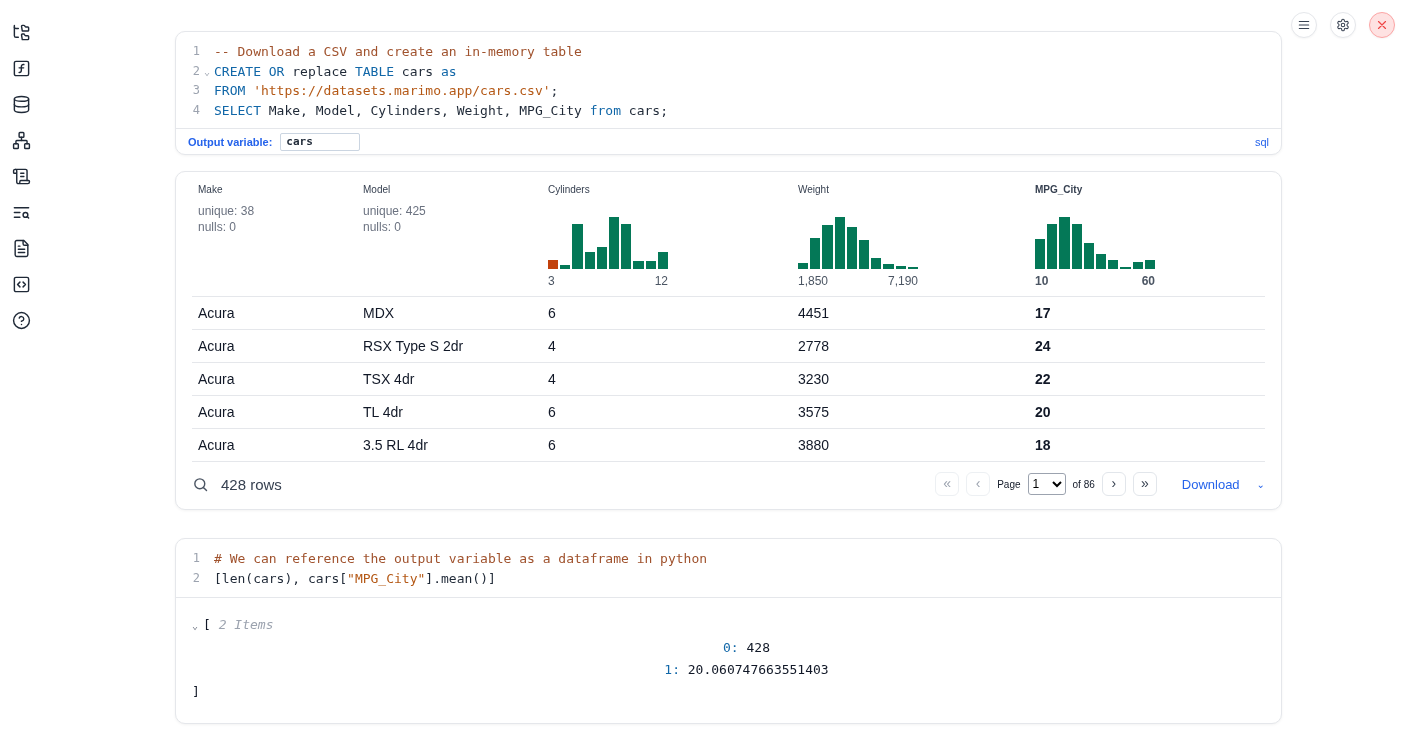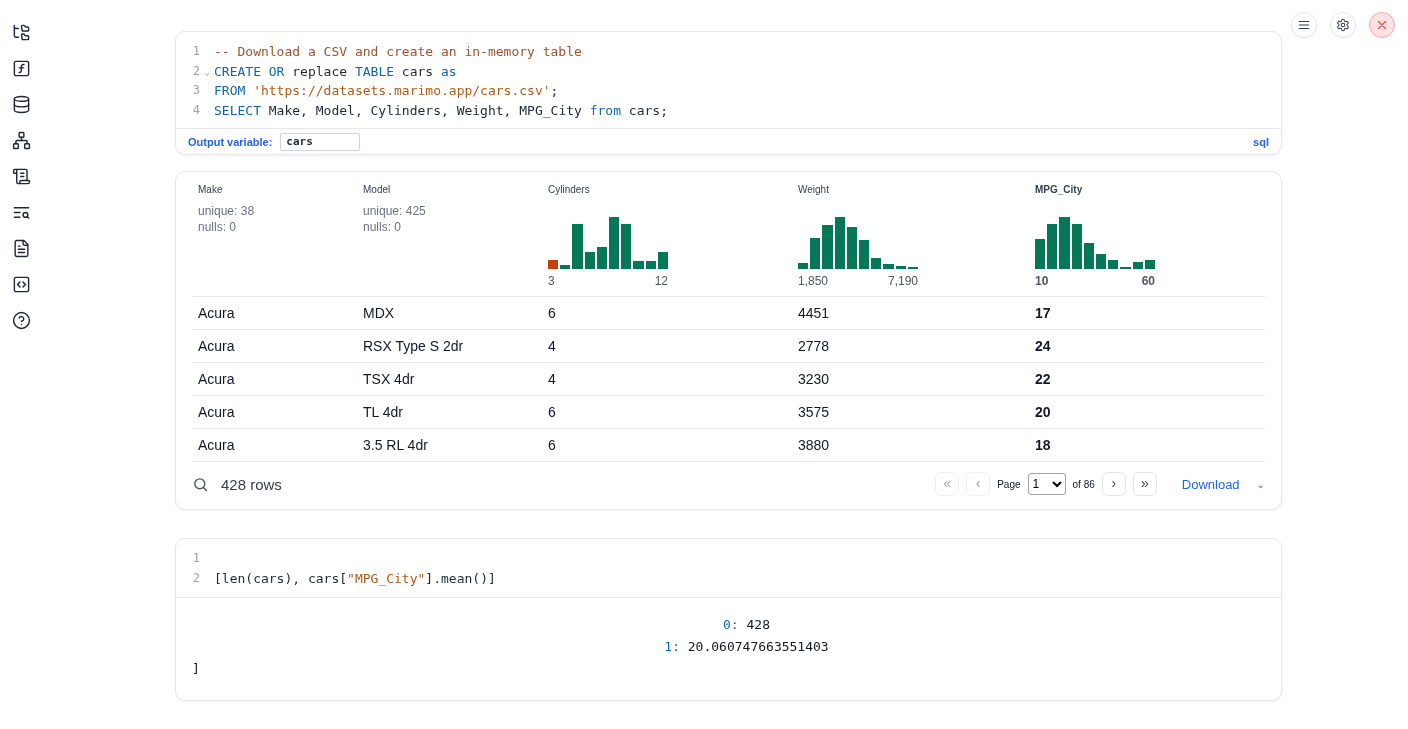--- a/index.html
+++ b/index.html
@@ -32,21 +32,21 @@
   .code { white-space:pre; color:#1f2937; }
   .tok-comment { color:#a0522d; }
   .tok-keyword { color:#1167a8; }
   .tok-string  { color:#b45815; }
   .tok-plain   { color:#1f2937; }
 
   .outvar-row { display:flex; align-items:center; gap:8px; border-top:1px solid #e5e7eb; padding:4px 12px; height:26px; }
   .outvar-label { color:#2563eb; font-size:11px; font-weight:700; }
   .outvar-input { width:80px; height:18px; border:1px solid #cbd5e1; border-radius:2px; padding:0 5px;
     font-family:"DejaVu Sans Mono", monospace; font-size:11px; font-weight:700; color:#1f2937; }
-  .lang-badge { margin-left:auto; color:#2563eb; font-size:11px; font-weight:700; }
+  .lang-badge { margin-left:auto; color:#2563eb; font-size:11px; font-weight:400; }
 
   
   .table-card { margin-top:16px; }
   .table-wrap { padding:12px 16px 0; }
   .thead { display:flex; border-bottom:1px solid #e5e7eb; padding-bottom:8px; }
   .th { display:flex; flex-direction:column; height:104px; padding-left:6px; }
   .th-name { font-size:10px; color:#374151; margin-bottom:8px; cursor:pointer; }
   .th-stats div { font-size:12px; color:#6b7280; line-height:16px; }
   .hist { width:120px; height:52px; margin-top:auto; display:flex; align-items:flex-end; gap:2px; }
   .hist-bar { flex:1; background:#047857; min-height:1px; }
@@ -343,27 +343,29 @@
         </span>
       </div>
     </div>
   </section>
 
   <section class="card py-card">
     <div class="code-area" id="py-code">
         <div class="cm-line">
           <div class="gutter">1</div>
           <div class="fold"></div>
+          <div class="code"><span class="tok-comment"># We can reference the output variable as a dataframe in python</span></div>
         </div>
         <div class="cm-line">
           <div class="gutter">2</div>
           <div class="fold"></div>
           <div class="code"><span class="tok-plain">[len(cars), cars[</span><span class="tok-string">"MPG_City"</span><span class="tok-plain">].mean()]</span></div>
         </div>
       </div>
     <div class="py-output" id="py-output">
+        <div class="tree-line"><span class="tree-chevron">⌄</span><span class="tree-bracket">[</span><span class="tree-items"> 2 Items</span></div>
         <div class="tree-line tree-entry"><span class="tree-key">0: </span><span class="tree-val">428</span></div>
         <div class="tree-line tree-entry"><span class="tree-key">1: </span><span class="tree-val">20.060747663551403</span></div>
         <div class="tree-line tree-bracket">]</div>
       </div>
   </section>
 
 </main>
 
 </body></html>

